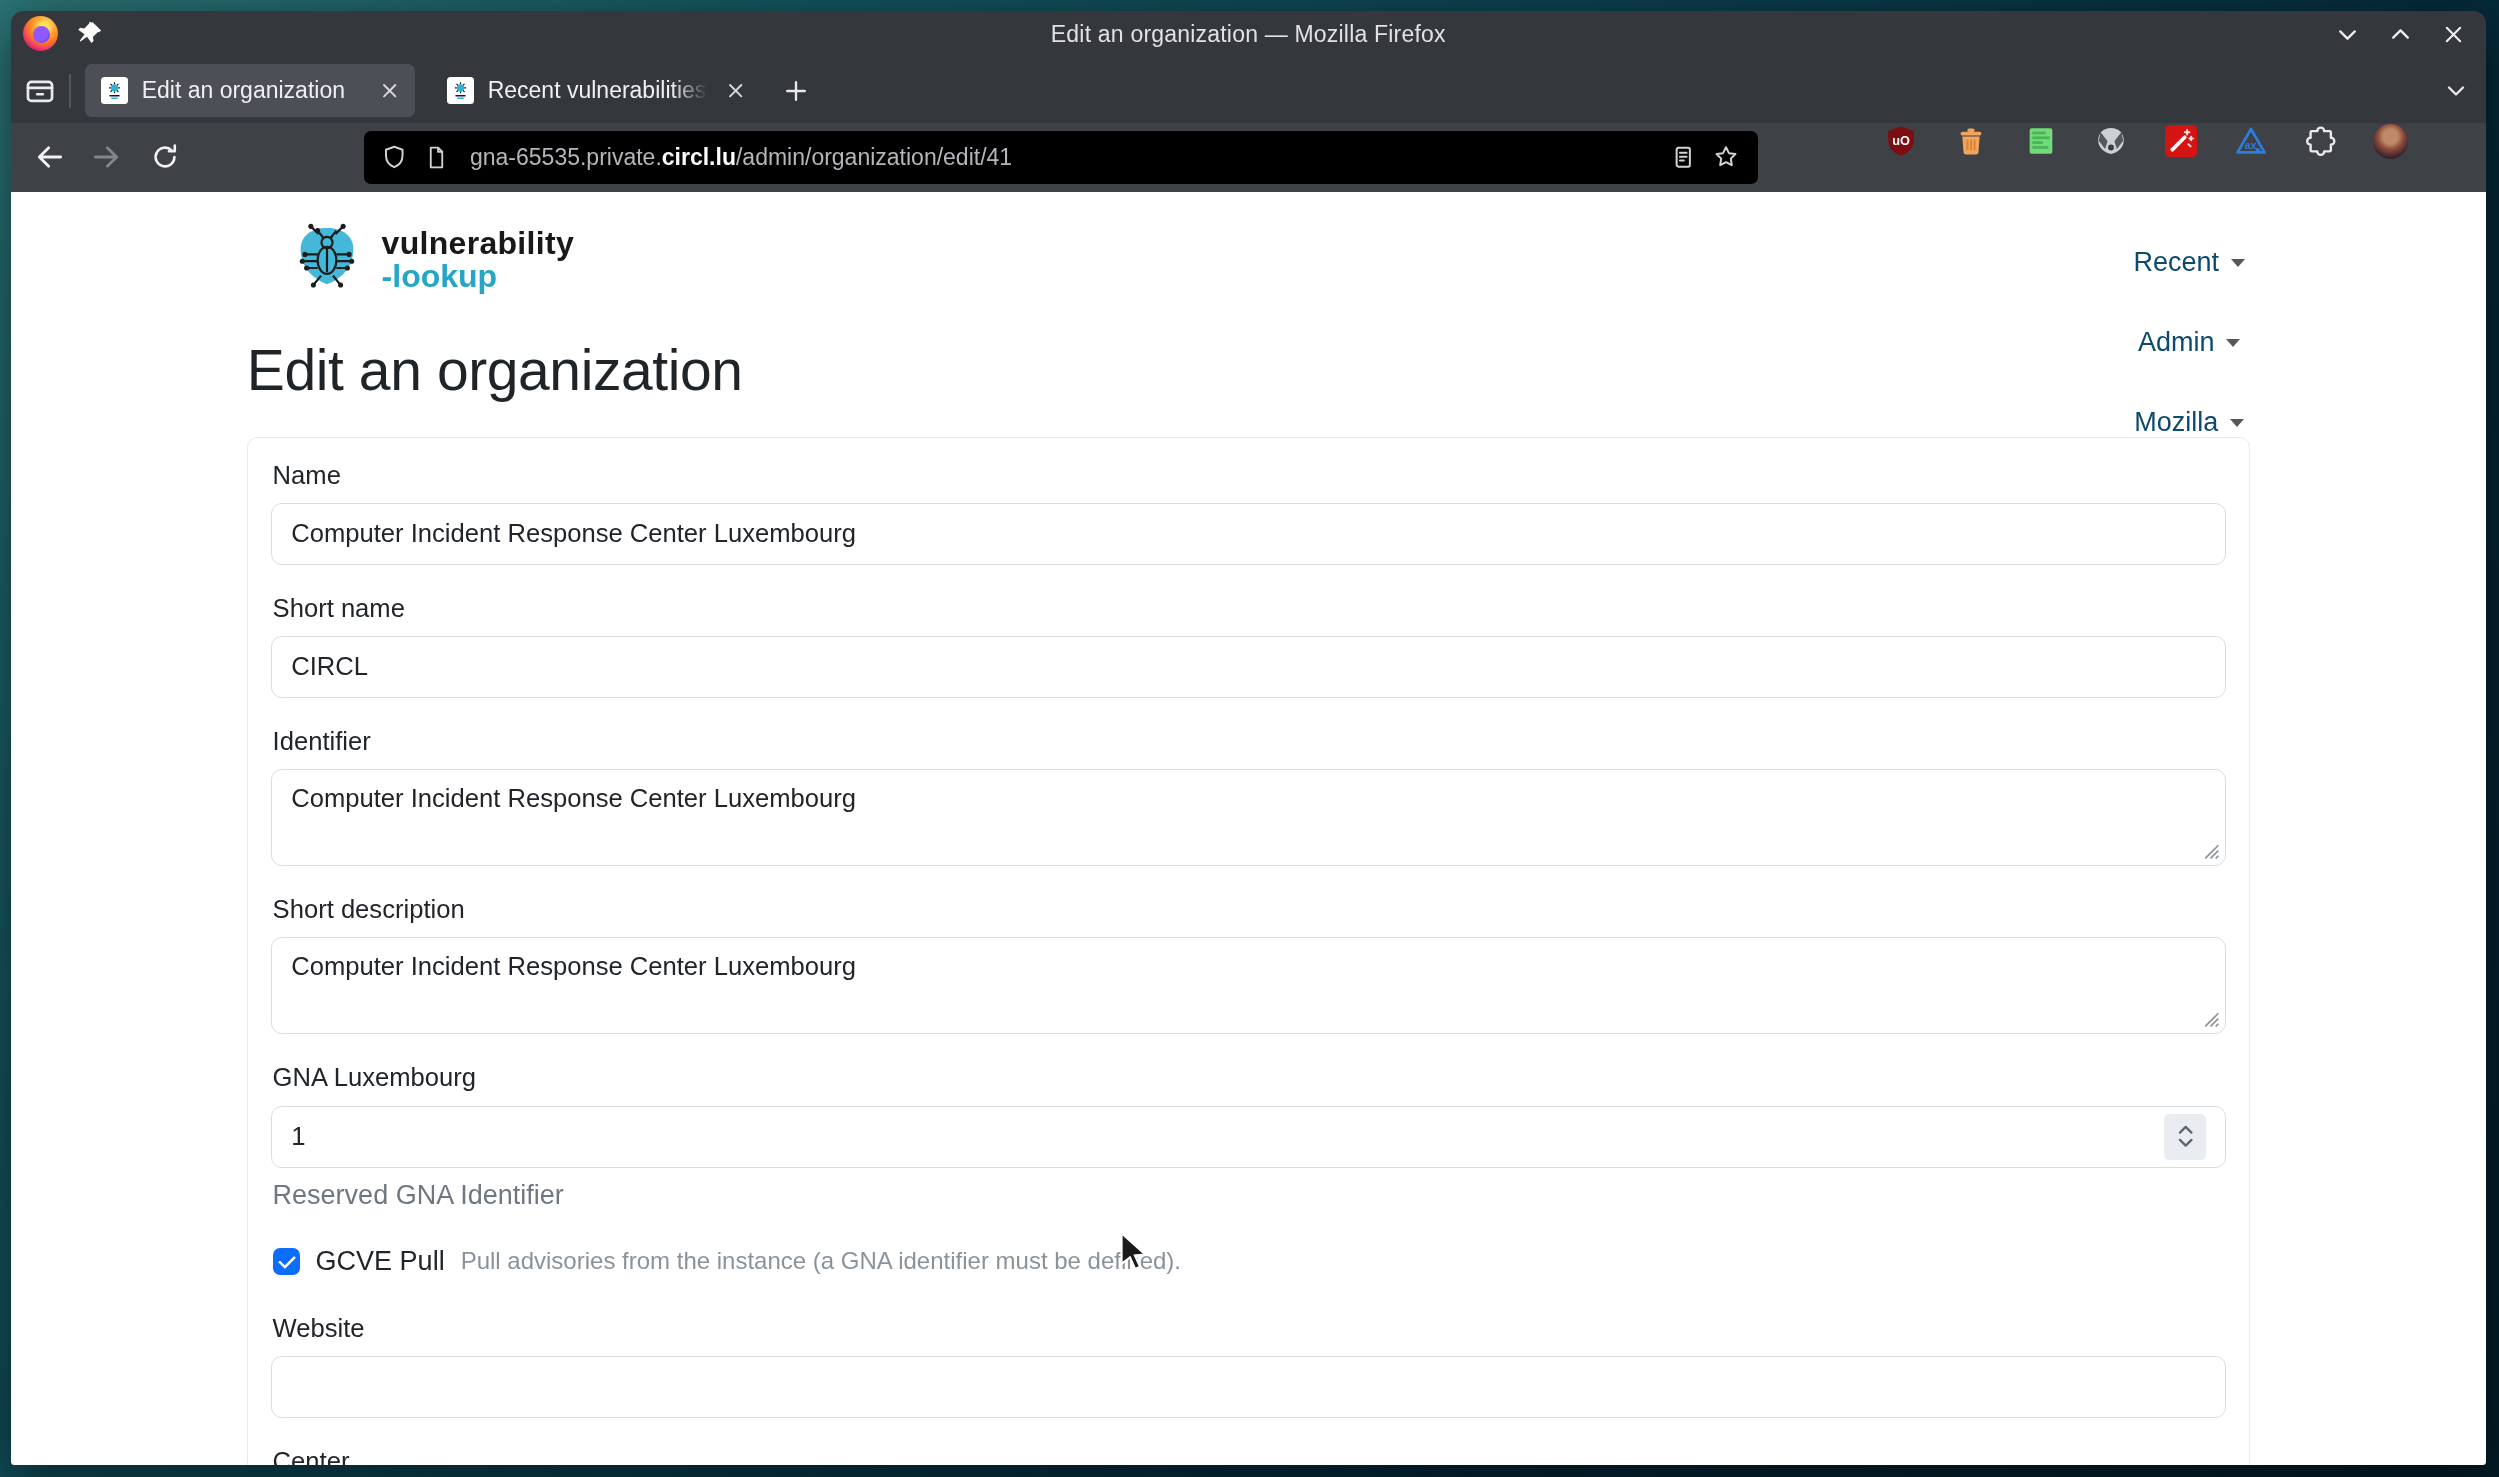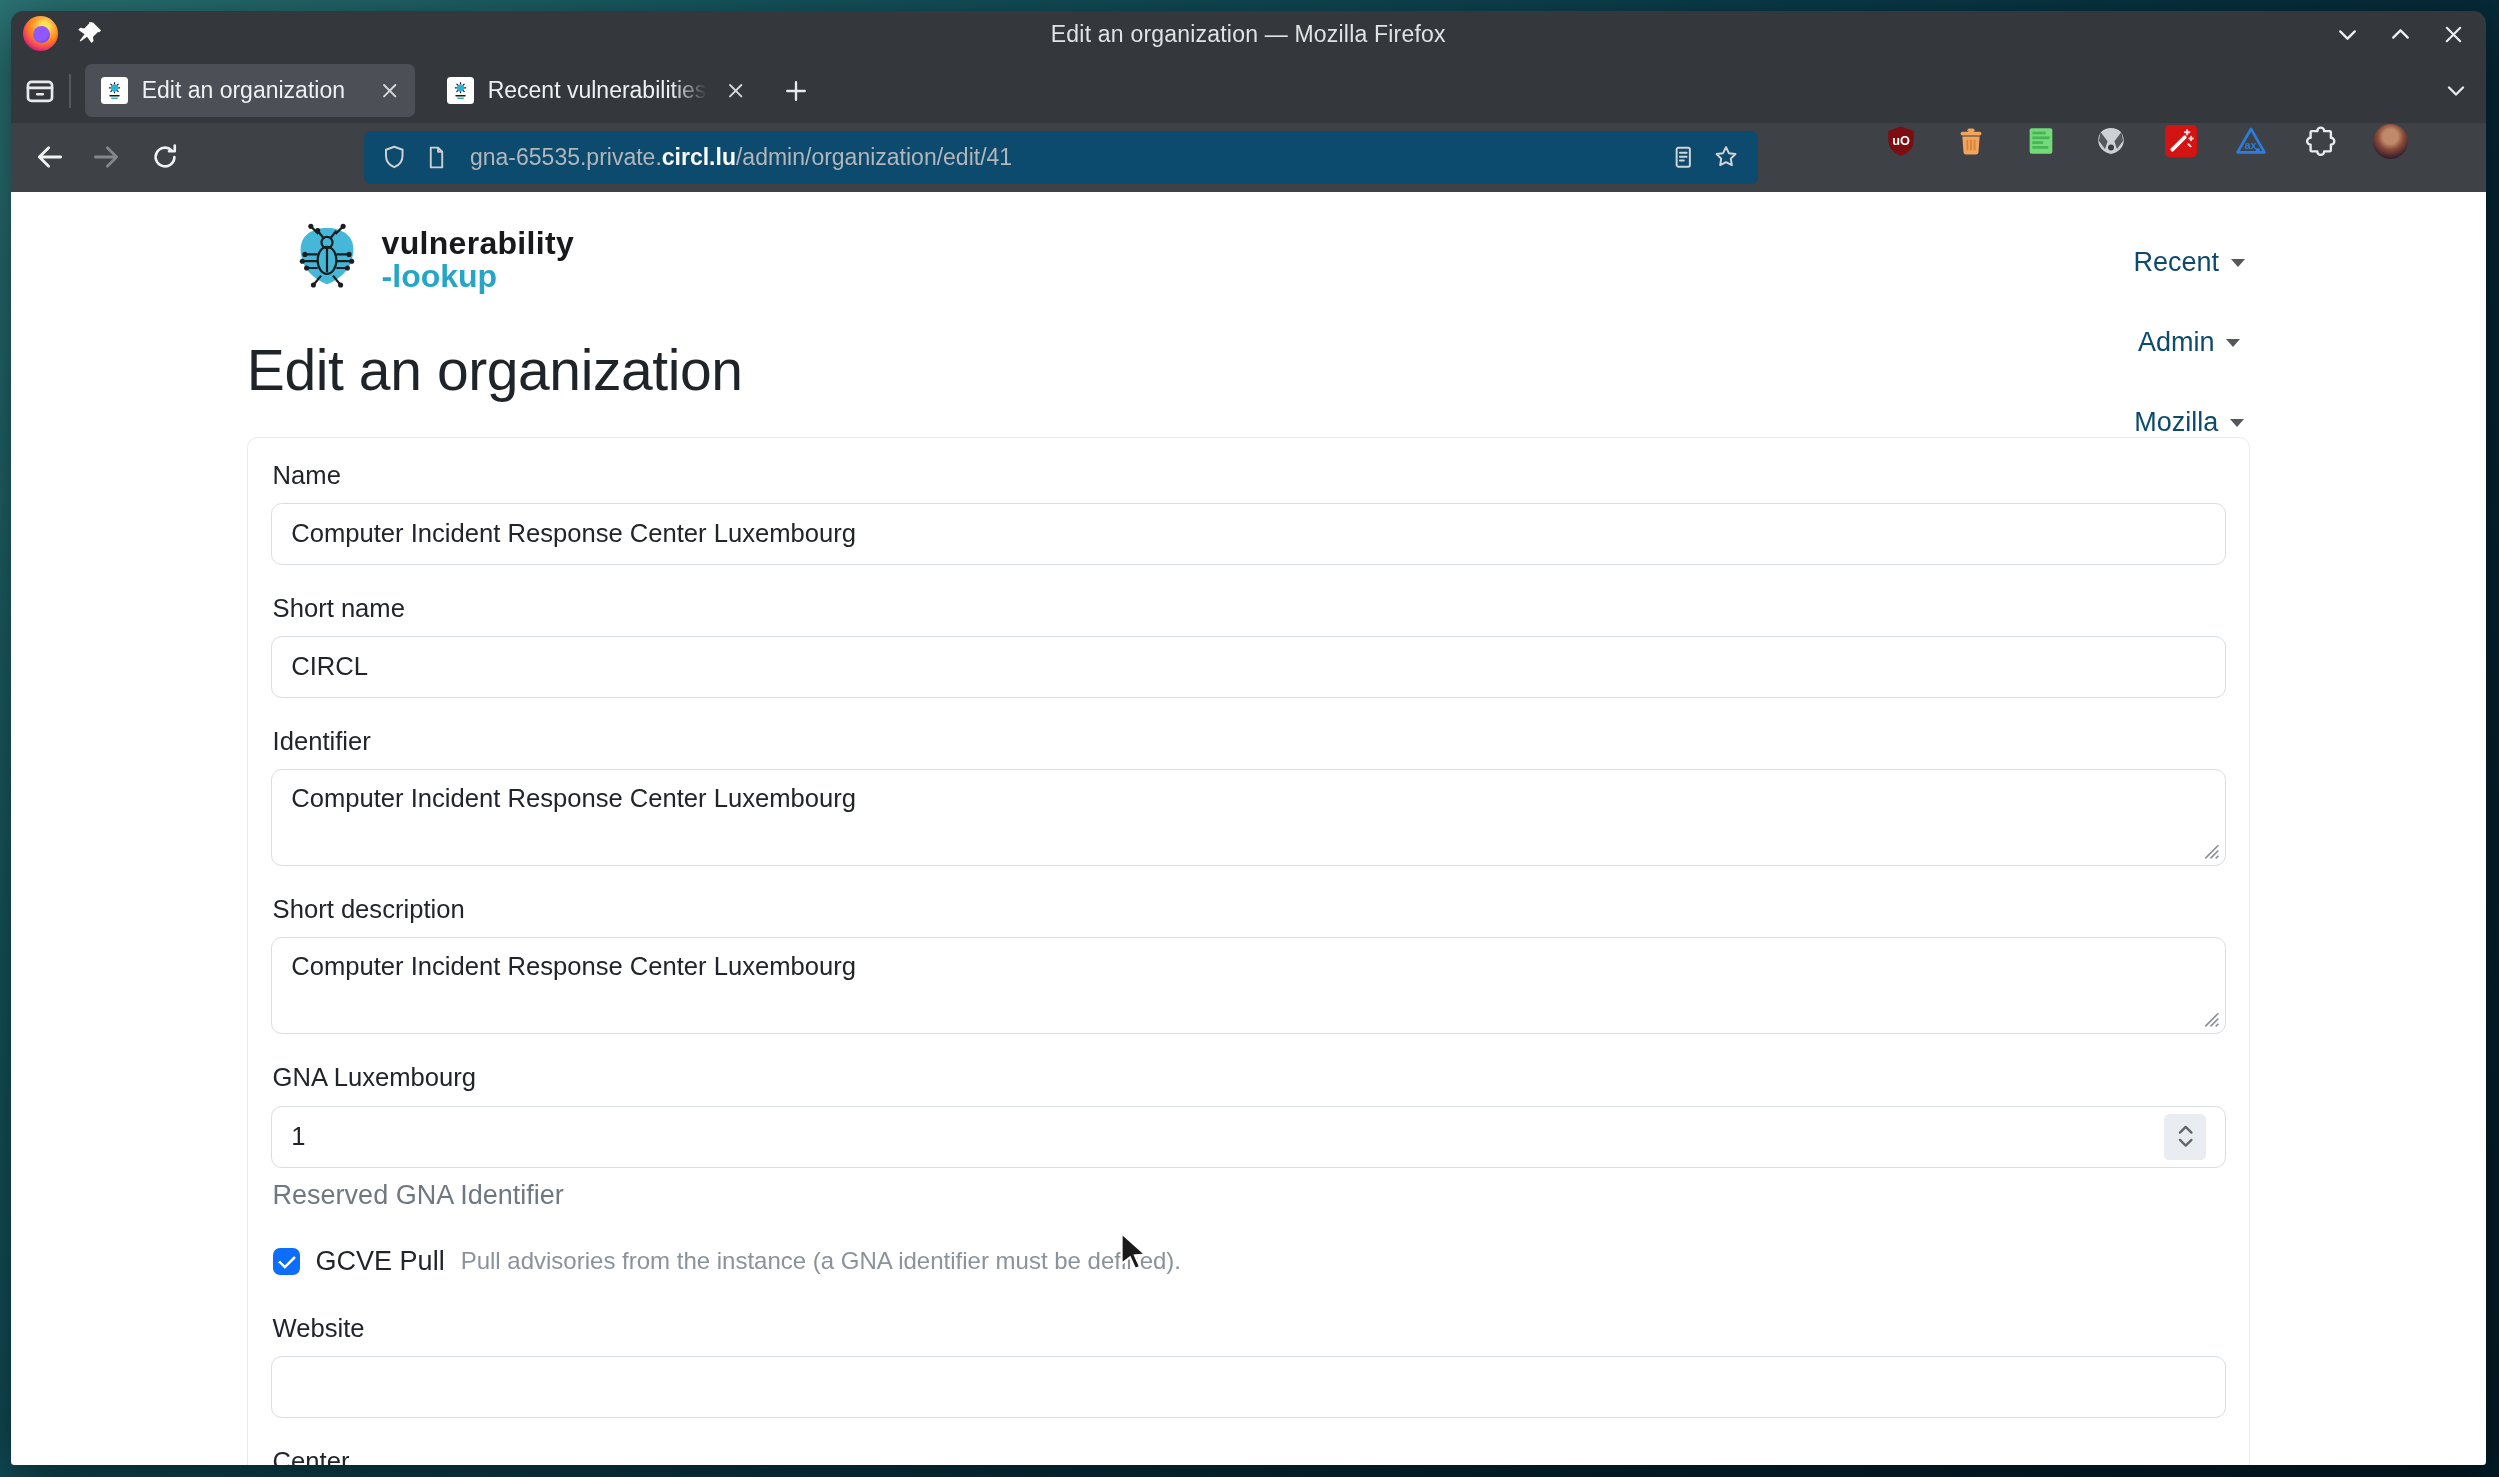--- a/index.html
+++ b/index.html
@@ -35,21 +35,21 @@
   .tab + .tab { margin-left:16px; }
   .favicon { width:26.5px; height:26.5px; background:#fff; border-radius:3.5px; flex:0 0 auto; display:flex; align-items:center; justify-content:center; }
   .tab-title { flex:1; font-size:23px; color:#eef0f1; white-space:nowrap; overflow:hidden; }
   .tab.inactive .tab-title { -webkit-mask-image:linear-gradient(90deg,#000 82%,transparent 98%); mask-image:linear-gradient(90deg,#000 82%,transparent 98%); }
   .tab-close { flex:0 0 auto; display:flex; }
   .newtab { margin-left:19.4px; }
   .alltabs { position:absolute; right:16px; }
   
   .toolbar { height:69px; background:#3e4146; position:relative; display:flex; align-items:center; padding:0 16px; flex:0 0 auto; }
   .nav-btn { width:46px; height:46px; display:flex; align-items:center; justify-content:center; border-radius:5.3px; }
-  .urlbar { position:absolute; left:353px; top:8px; width:1394px; height:53px; background:#0c4a6e; border-radius:7px;
+  .urlbar { position:absolute; left:353px; top:8px; width:1394px; height:53px; background:#000000; border-radius:7px;
     display:flex; align-items:center; padding:0 17.6px; gap:16px;justify-content:space-between; }
   .url-text { font-size:23px; color:#b3b6ba; white-space:nowrap; flex:1; margin-left:5.3px; }
   .url-domain { color:#fbfcfd; font-weight:bold; }
   .ext-row { position:absolute; right:16px; top:0; height:69px; display:flex; align-items:flex-start; gap:33px; }
   .ext-btn { width:37px; height:37px; display:flex; align-items:center; justify-content:center; }
   .avatar { width:35px; height:35px; border-radius:50%;
     background:radial-gradient(circle at 50% 36%, #c08a6a 0 26%, #8a4a38 46%, #3c2430 72%, #191019 100%); }
   .hamburger { width:28px; display:flex; flex-direction:column; gap:6.2px; }
   .hamburger i { display:block; height:3.5px; background:#e7e9ea; border-radius:1.8px; }
   

